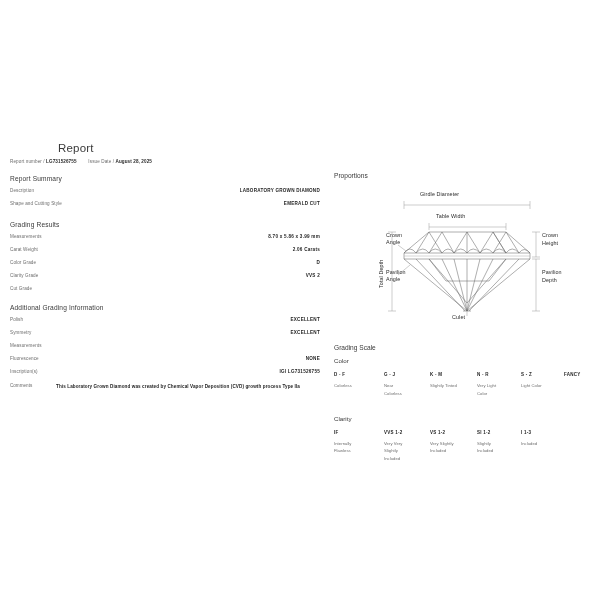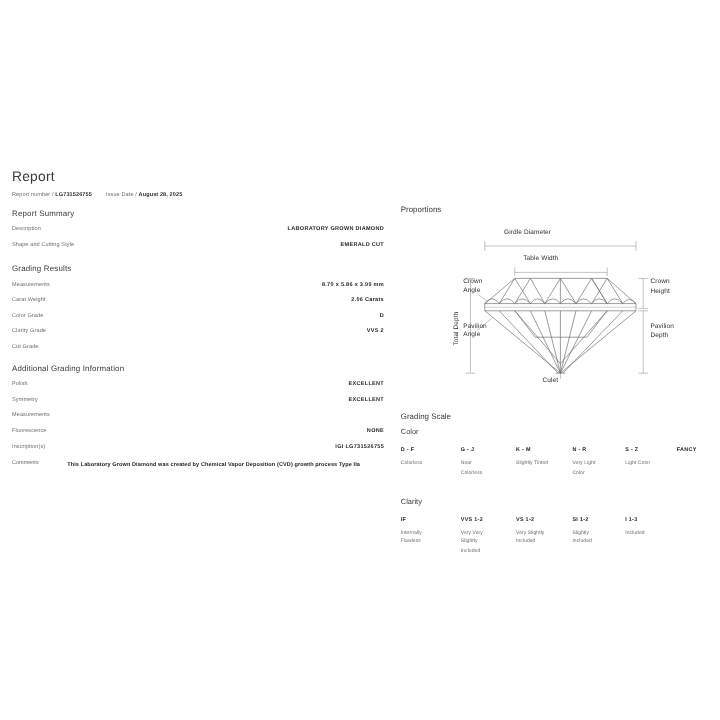--- a/index.html
+++ b/index.html
@@ -26,20 +26,21 @@
     position: absolute;
     left: 10px;
     top: 142px;
     width: 310px;
   }
   .report-title {
     font-size: 11.5px;
     color: #3a3a3a;
     letter-spacing: .2px;
     margin-bottom: 5px;
+    margin-left: 48px;
   }
   .meta-line {
     font-size: 4.6px;
     color: #6d6d6d;
     letter-spacing: .1px;
     margin-bottom: 11px;
     white-space: nowrap;
   }
   .meta-line b { color: #2b2b2b; font-weight: bold; }
   .meta-sep { display: inline-block; width: 9px; }

